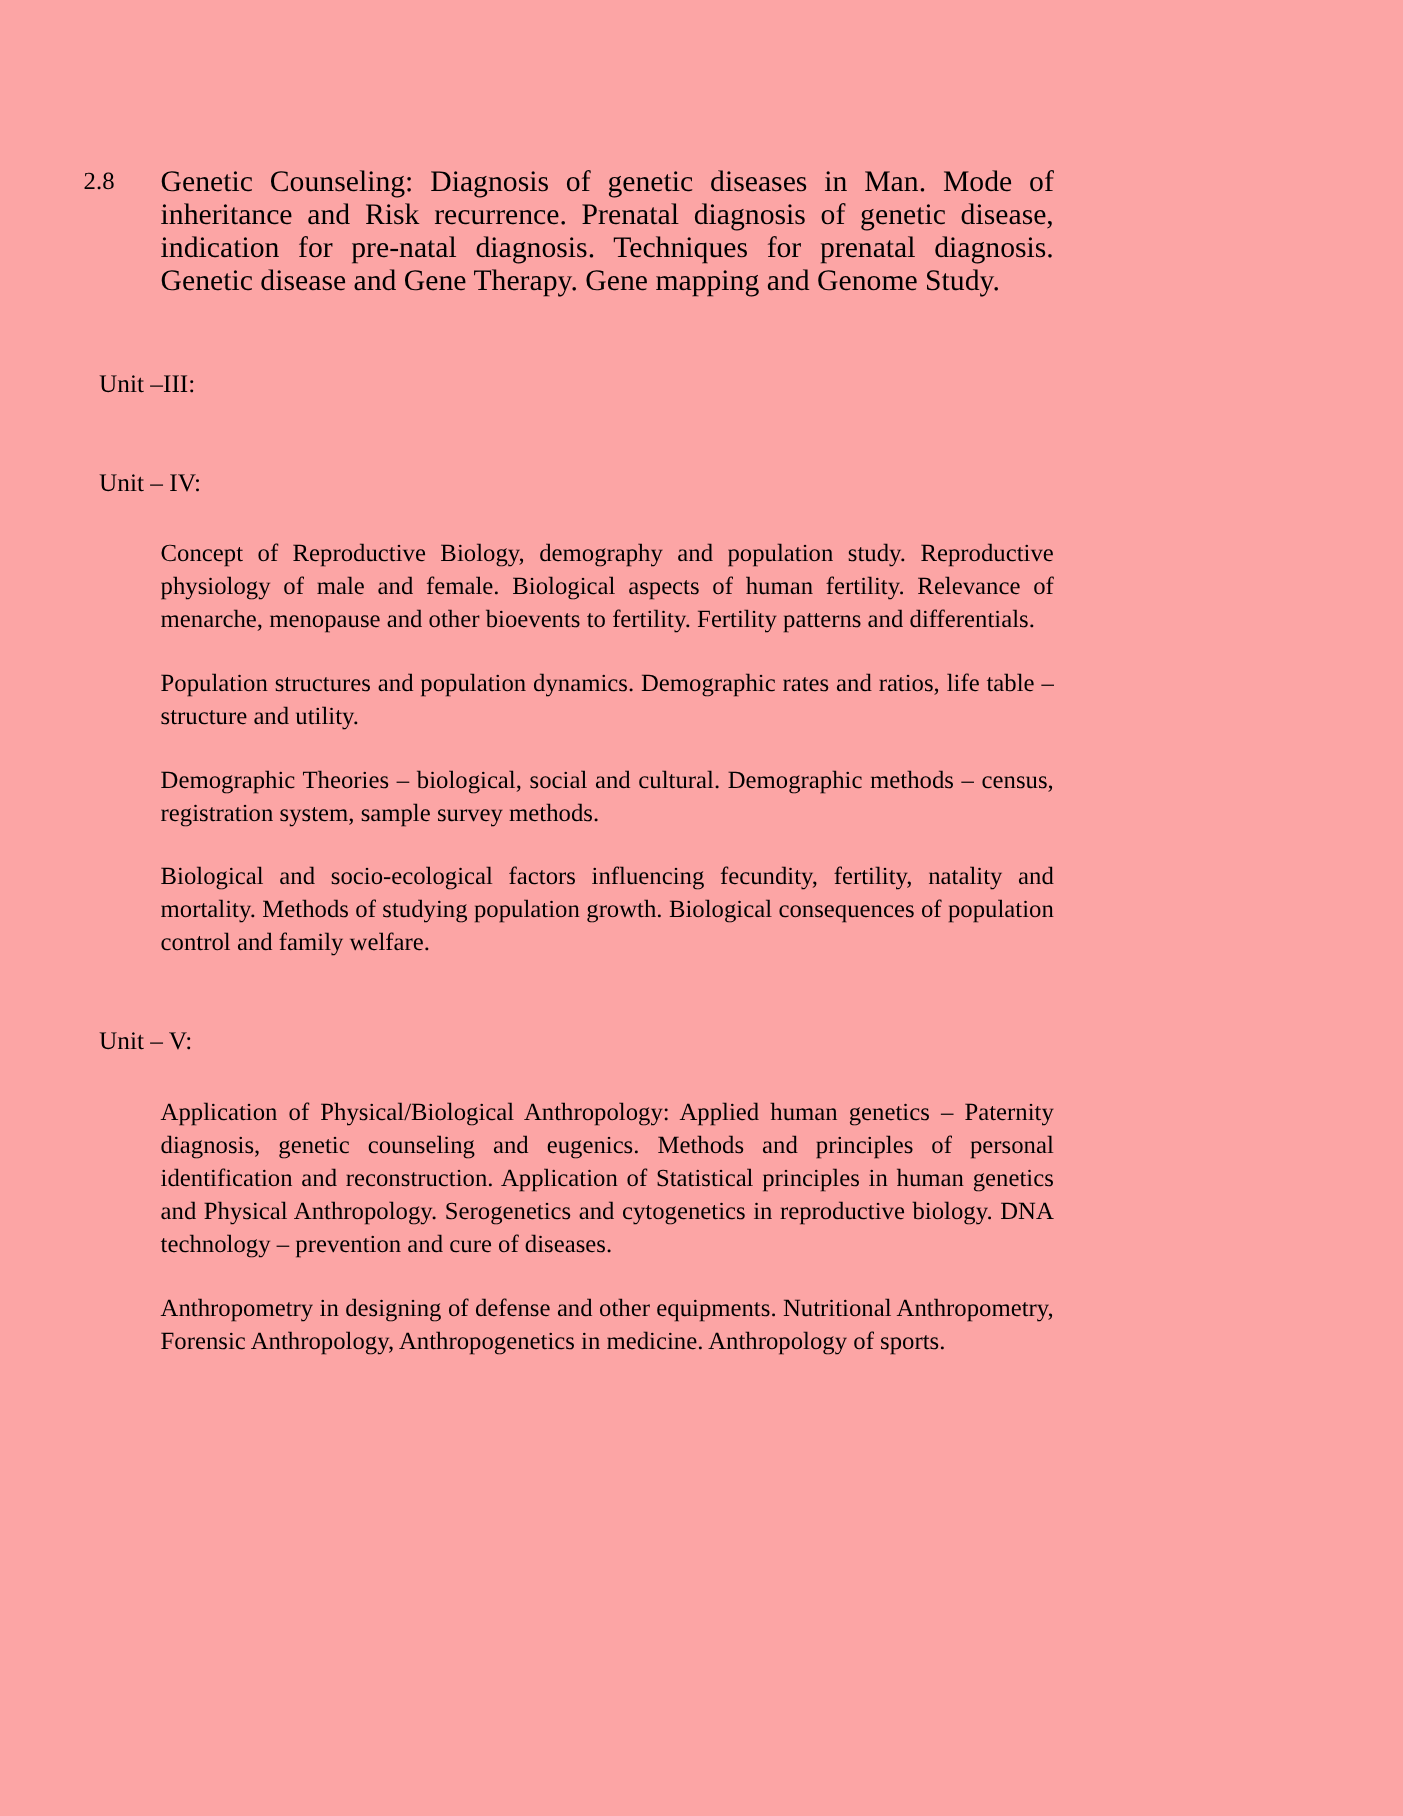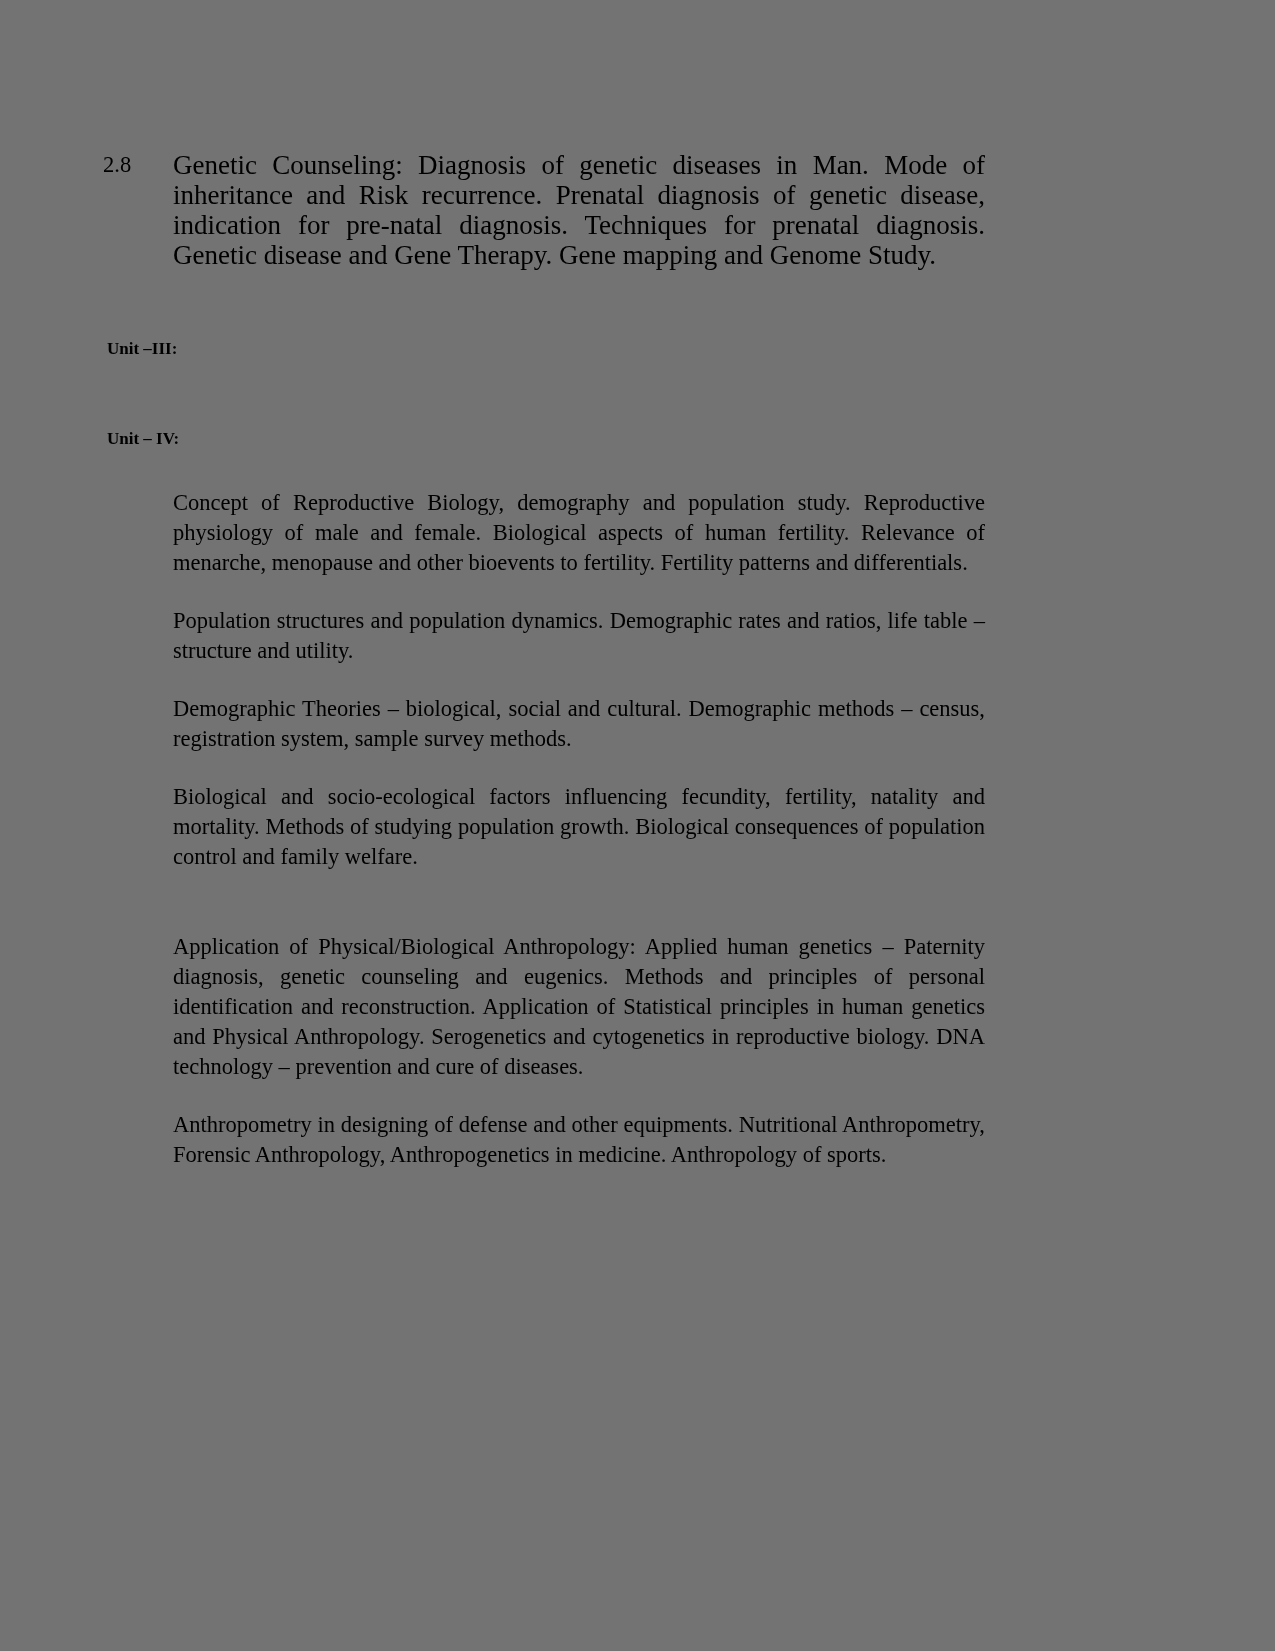--- a/index.html
+++ b/index.html
@@ -9,23 +9,23 @@
   }
   body {
     font-family: "Liberation Serif", "DejaVu Serif", serif;
     color: #000000;
   }
   .page {
     position: relative;
     width: 1275px;
     height: 1651px;
     margin: 0 auto;
-    background: #737373;
+    background: #fca5a5;
     box-sizing: border-box;
-    padding: 150px 215px 110px 103px;
+    padding: 150px 215px 110px 76px;
     overflow: hidden;
   }
   .content {
     width: 882px;
   }
 
   
   .clause {
     display: flex;
     align-items: flex-start;
@@ -40,24 +40,24 @@
     flex: 1 1 auto;
     font-size: 27px;
     line-height: 30px;
     text-align: justify;
     text-justify: inter-word;
     hyphens: none;
   }
 
   
   .unit-heading {
-    font-size: 17px;
+    font-size: 23px;
     line-height: 30px;
-    font-weight: bold;
-    margin: 0 0 34px 4px;
+    font-weight: normal;
+    margin: 0 0 34px 14px;
   }
 
   
   .body-para {
     margin: 0 0 28px 70px;
     font-size: 22.5px;
     line-height: 30px;
     text-align: justify;
     text-justify: inter-word;
     hyphens: none;
@@ -99,18 +99,19 @@
       <div class="unit-heading">Unit – IV:</div>
       <p class="body-para">Concept of Reproductive Biology, demography and population study. Reproductive physiology of male and female. Biological aspects of human fertility. Relevance of menarche, menopause and other bioevents to fertility. Fertility patterns and differentials.</p>
       <p class="body-para">Population structures and population dynamics. Demographic rates and ratios, life table – structure and utility.</p>
       <p class="body-para">Demographic Theories – biological, social and cultural. Demographic methods – census, registration system, sample survey methods.</p>
       <p class="body-para last-in-unit">Biological and socio-ecological factors influencing fecundity, fertility, natality and mortality. Methods of studying population growth. Biological consequences of population control and family welfare.</p>
     </div>
 
     <div class="gap-before-unit"></div>
 
     <div class="unit-block">
+      <div class="unit-heading">Unit – V:</div>
       <p class="body-para">Application of Physical/Biological Anthropology: Applied human genetics – Paternity diagnosis, genetic counseling and eugenics. Methods and principles of personal identification and reconstruction. Application of Statistical principles in human genetics and Physical Anthropology. Serogenetics and cytogenetics in reproductive biology. DNA technology – prevention and cure of diseases.</p>
       <p class="body-para last-in-unit">Anthropometry in designing of defense and other equipments. Nutritional Anthropometry, Forensic Anthropology, Anthropogenetics in medicine. Anthropology of sports.</p>
     </div>
 
   </div>
 </div>
 
 </body></html>

